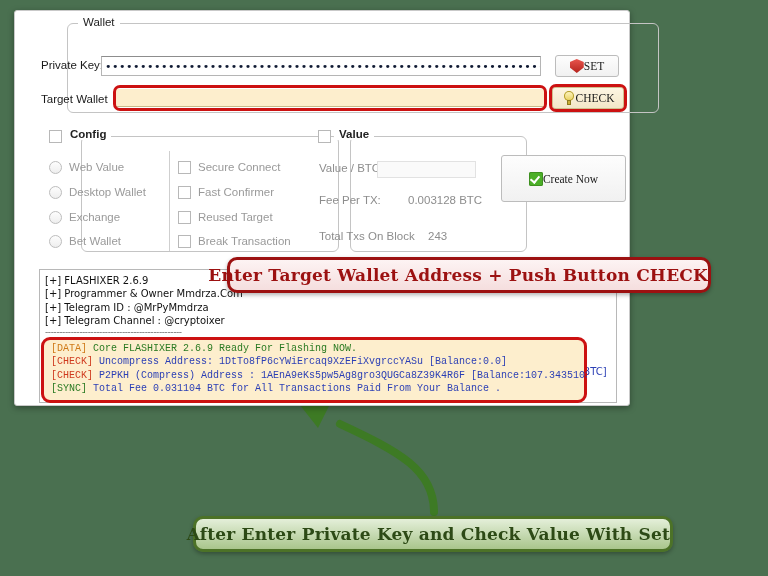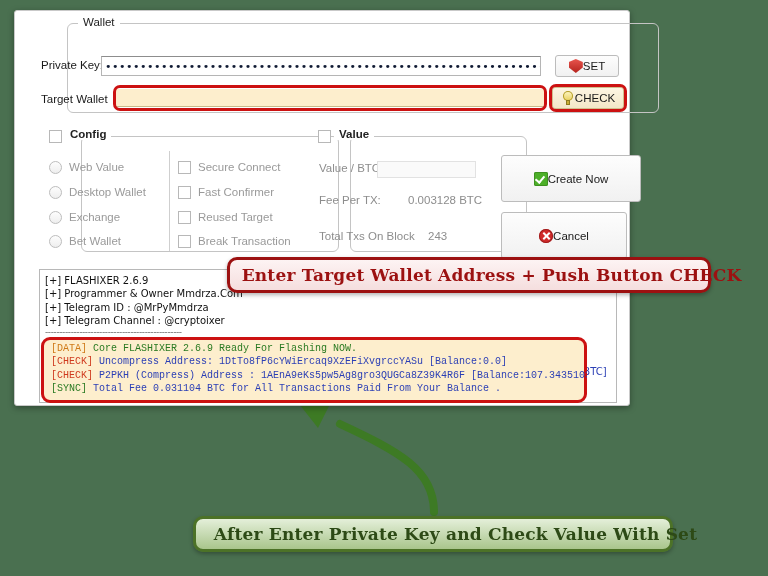--- a/index.html
+++ b/index.html
@@ -58,21 +58,21 @@
     font-size:11px;color:#333;padding:1px 4px;
   }
   
   .winbtn{
     position:absolute;
     background:linear-gradient(#fdfdfd,#f1f1f1);
     border:1px solid #bcbcbc;border-radius:3px;
     box-sizing:border-box;
     display:flex;align-items:center;justify-content:center;
     font-size:11.5px;color:#1a1a1a;
-    cursor:pointer;user-select:none;
+    cursor:pointer;user-select:none;font-family:Liberation Serif, serif;
   }
   #set-btn{left:540px;top:44px;width:64px;height:22px;}
   #check-btn{
     left:537px;top:76px;width:72px;height:22px;
     background:linear-gradient(#fdf5e2,#f3e7c8);
     border-color:#cfc08f;
   }
   
   #config-group{left:26px;top:125px;width:258px;height:116px;}
   #value-group{left:295px;top:125px;width:177px;height:116px;}
@@ -97,21 +97,21 @@
     position:absolute;font-size:11.5px;color:#8d8d8d;white-space:nowrap;
   }
   #value-btc-input{
     position:absolute;left:362px;top:150px;width:99px;height:17px;
     border:1px solid #e2e2e2;background:#fafafa;box-sizing:border-box;
   }
   .val-readout{
     position:absolute;font-size:11.5px;color:#8d8d8d;white-space:nowrap;
   }
   
-  #create-btn{left:486px;top:144px;width:140px;height:47px;}
+  #create-btn{left:486px;top:144px;width:125px;height:47px;}
   #cancel-btn{left:486px;top:201px;width:126px;height:47px;}
   .ico-check{
     width:14px;height:14px;background:#4caf28;border-radius:2px;
     display:inline-block;position:relative;box-shadow:inset 0 0 0 1px #3e8f20;
   }
   .ico-check:after{
     content:"";position:absolute;left:3px;top:2px;width:4px;height:7px;
     border:solid #fff;border-width:0 2px 2px 0;transform:rotate(40deg);
   }
   .ico-x{
@@ -171,21 +171,21 @@
     position:absolute;border:3px solid #cc1111;border-radius:7px;
     box-sizing:border-box;pointer-events:none;
   }
   #ring-target{left:98px;top:74px;width:434px;height:26px;}
   #ring-check{left:534px;top:73px;width:78px;height:28px;}
   
   .callout{
     position:absolute;
     border:3px solid #9c1111;border-radius:10px;
     box-sizing:border-box;
-    display:flex;align-items:center;justify-content:center;
+    display:flex;align-items:center;justify-content:flex-end;
     font-family:"DejaVu Serif", serif;
     font-weight:bold;
     white-space:nowrap;
     padding-left:45px;
   }
   #callout-red{
     left:227px;top:257px;width:484px;height:36px;
     background:linear-gradient(#fdf3f3,#f5dede);
     color:#9c1111;font-size:17px;letter-spacing:.2px;
     box-shadow:0 2px 4px rgba(0,0,0,.3);
@@ -280,24 +280,20 @@
 
   <span class="val-label" style="left:304px;top:183px;">Fee Per TX:</span>
   <span class="val-readout" style="left:393px;top:183px;">0.003128 BTC</span>
 
   <span class="val-label" style="left:304px;top:219px;">Total Txs On Block</span>
   <span class="val-readout" style="left:413px;top:219px;">243</span>
 
   <div class="winbtn" id="create-btn">
     <span class="ico-check"></span>
     <span>Create Now</span>
-  </div>
-  <div class="winbtn" id="cancel-btn">
-    <span class="ico-x"></span>
-    <span>Cancel</span>
   </div>
 
   <div id="console-box">
     <div class="log-line">[+] FLASHIXER 2.6.9</div>
     <div class="log-line">[+] Programmer &amp; Owner Mmdrza.Com</div>
     <div class="log-line">[+] Telegram ID : @MrPyMmdrza</div>
     <div class="log-line">[+] Telegram Channel : @cryptoixer</div>
     <div class="log-sep">------------------------------------------------</div>
     <div id="console-body">
         <div class="log-line"><span style="color: rgb(207, 122, 24);">[DATA]</span><span style="color: rgb(42, 122, 34);"> Core FLASHIXER 2.6.9 Ready For Flashing NOW.</span></div>

